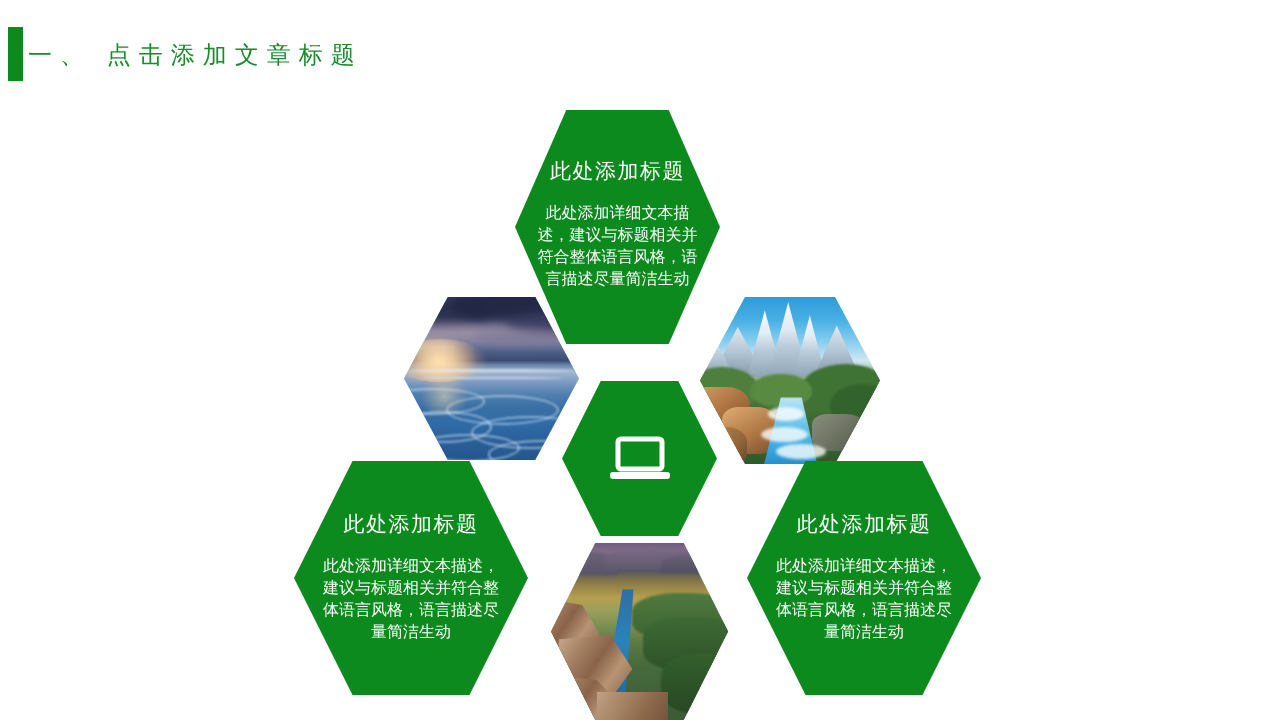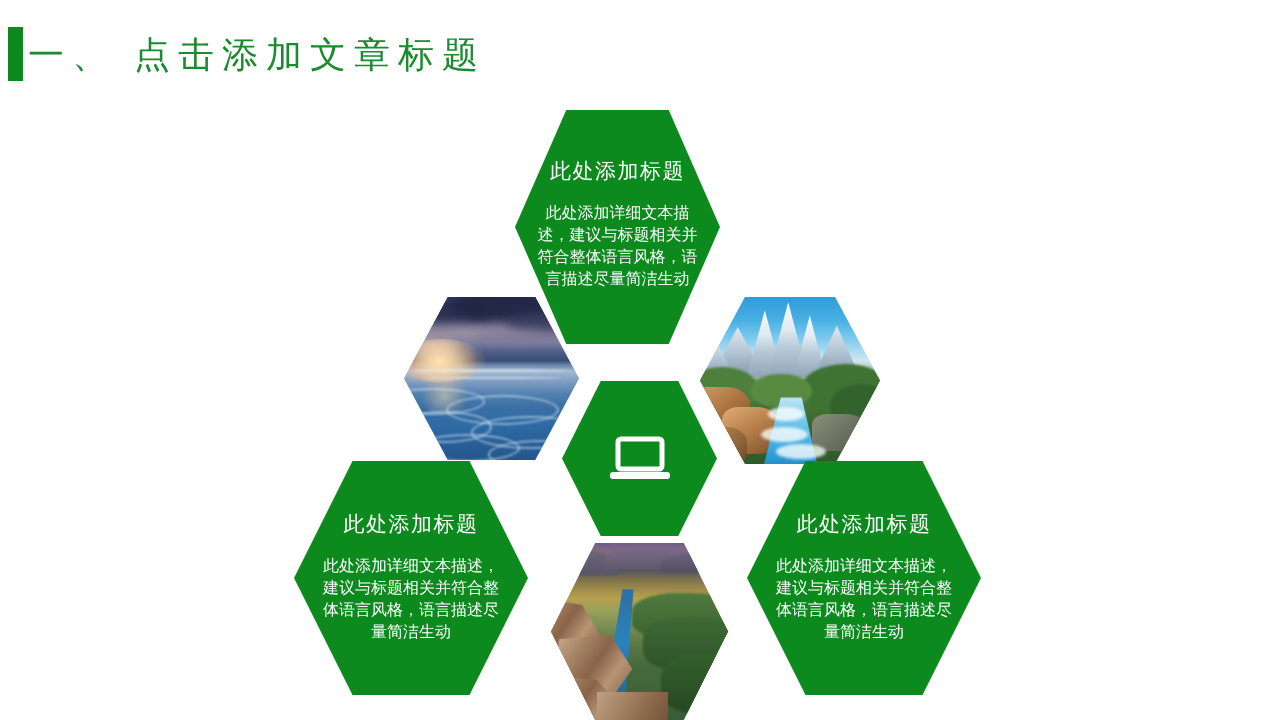--- a/index.html
+++ b/index.html
@@ -23,21 +23,21 @@
     width: 15px;
     height: 54px;
     background: #0c8a1d;
   }
   #slide-title {
     position: absolute;
     left: 28px;
     top: 28px;
     height: 54px;
     line-height: 54px;
-    font-size: 36px;
+    font-size: 24px;
     letter-spacing: 8px;
     color: #1a8b2e;
     white-space: nowrap;
     font-weight: 400;
   }
 
   
   #hex-diagram {
     position: absolute;
     left: 0;

